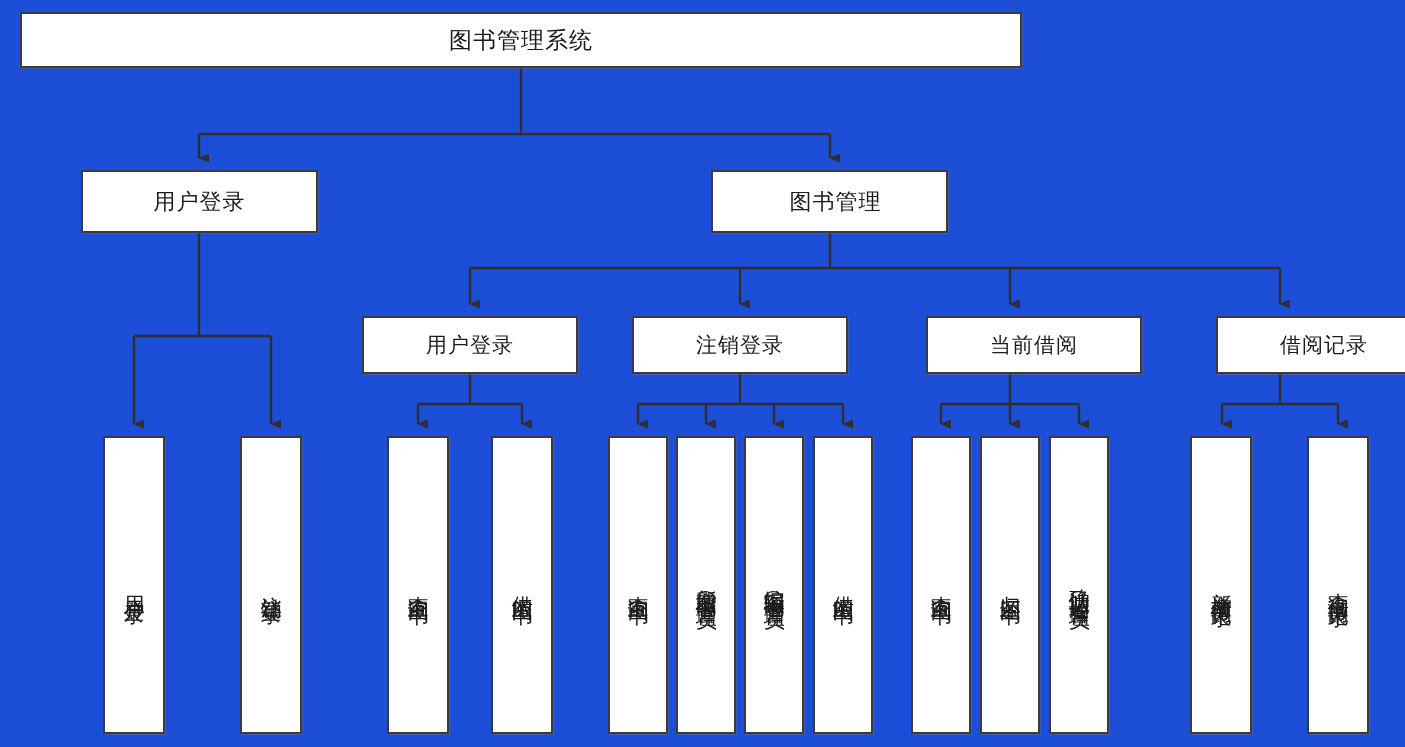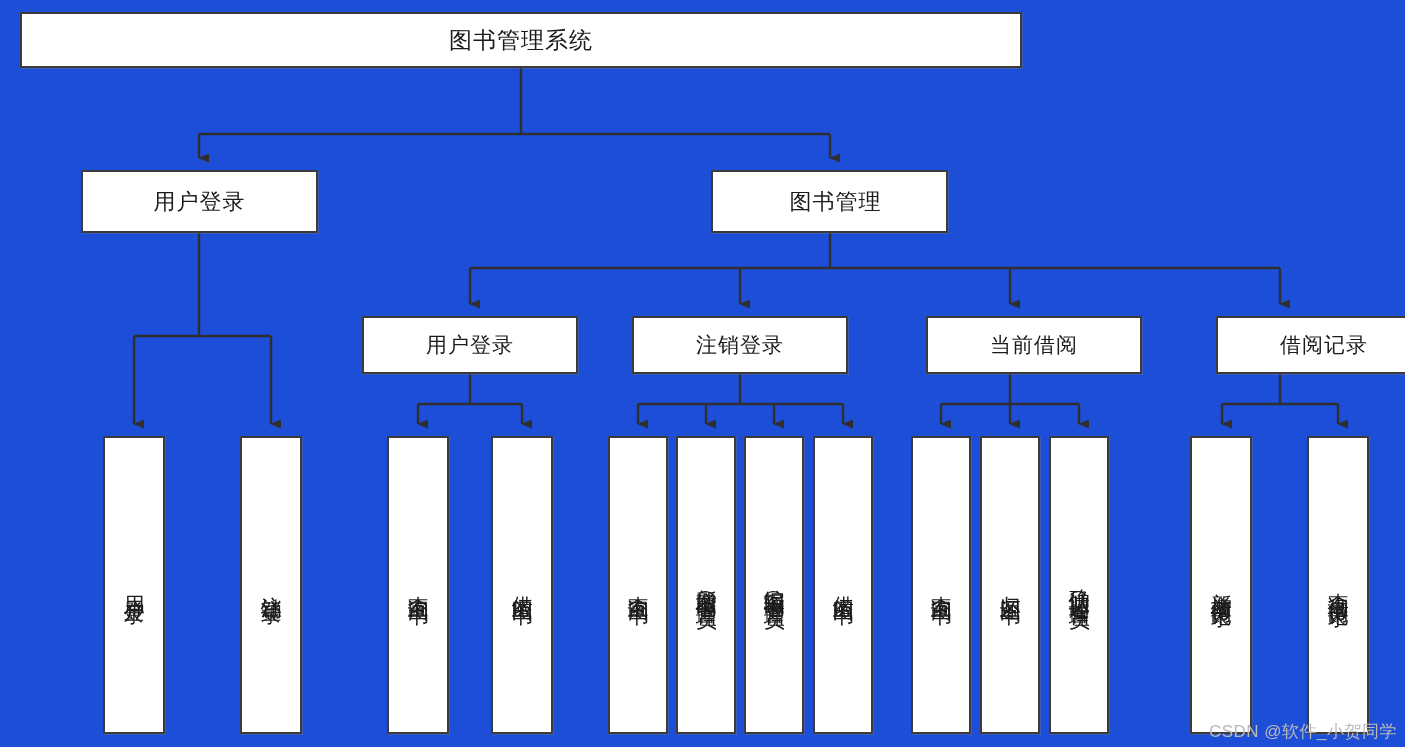--- a/index.html
+++ b/index.html
@@ -212,14 +212,13 @@
     <span class="node-label">确认归还（管理员）</span>
   </div>
 
   <div class="node leaf" style="left:1190px;width:62px;">
     <span class="node-label">新增借阅记录</span>
   </div>
   <div class="node leaf" style="left:1307px;width:62px;">
     <span class="node-label">查询借阅记录</span>
   </div>
 
-  <div class="watermark">CSDN @软件_小贺同学</div>
 </div>
 
 </body></html>

